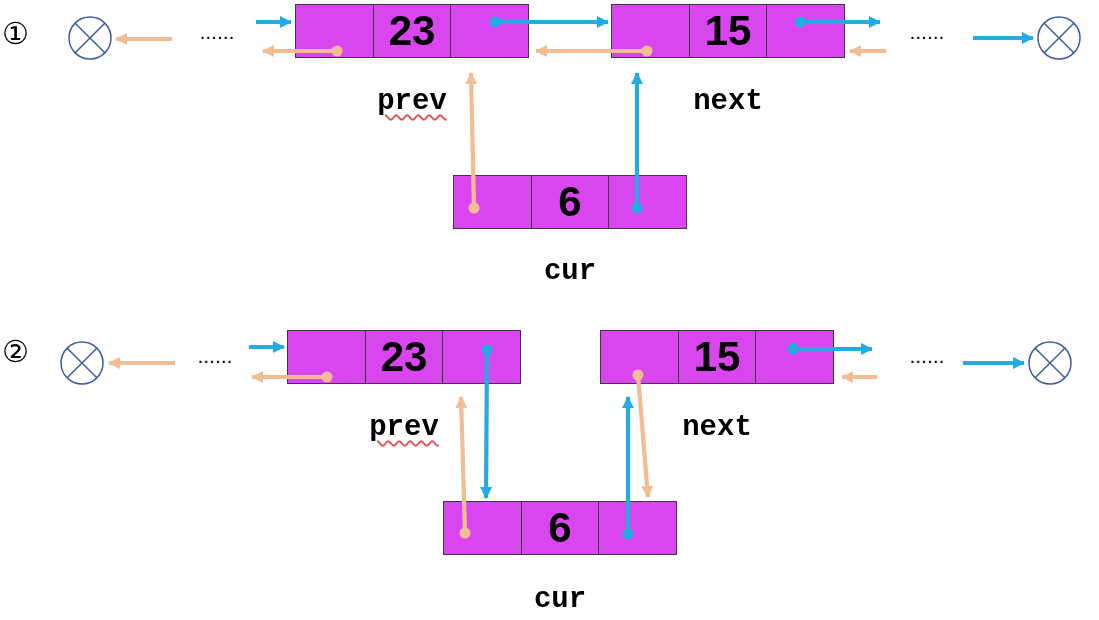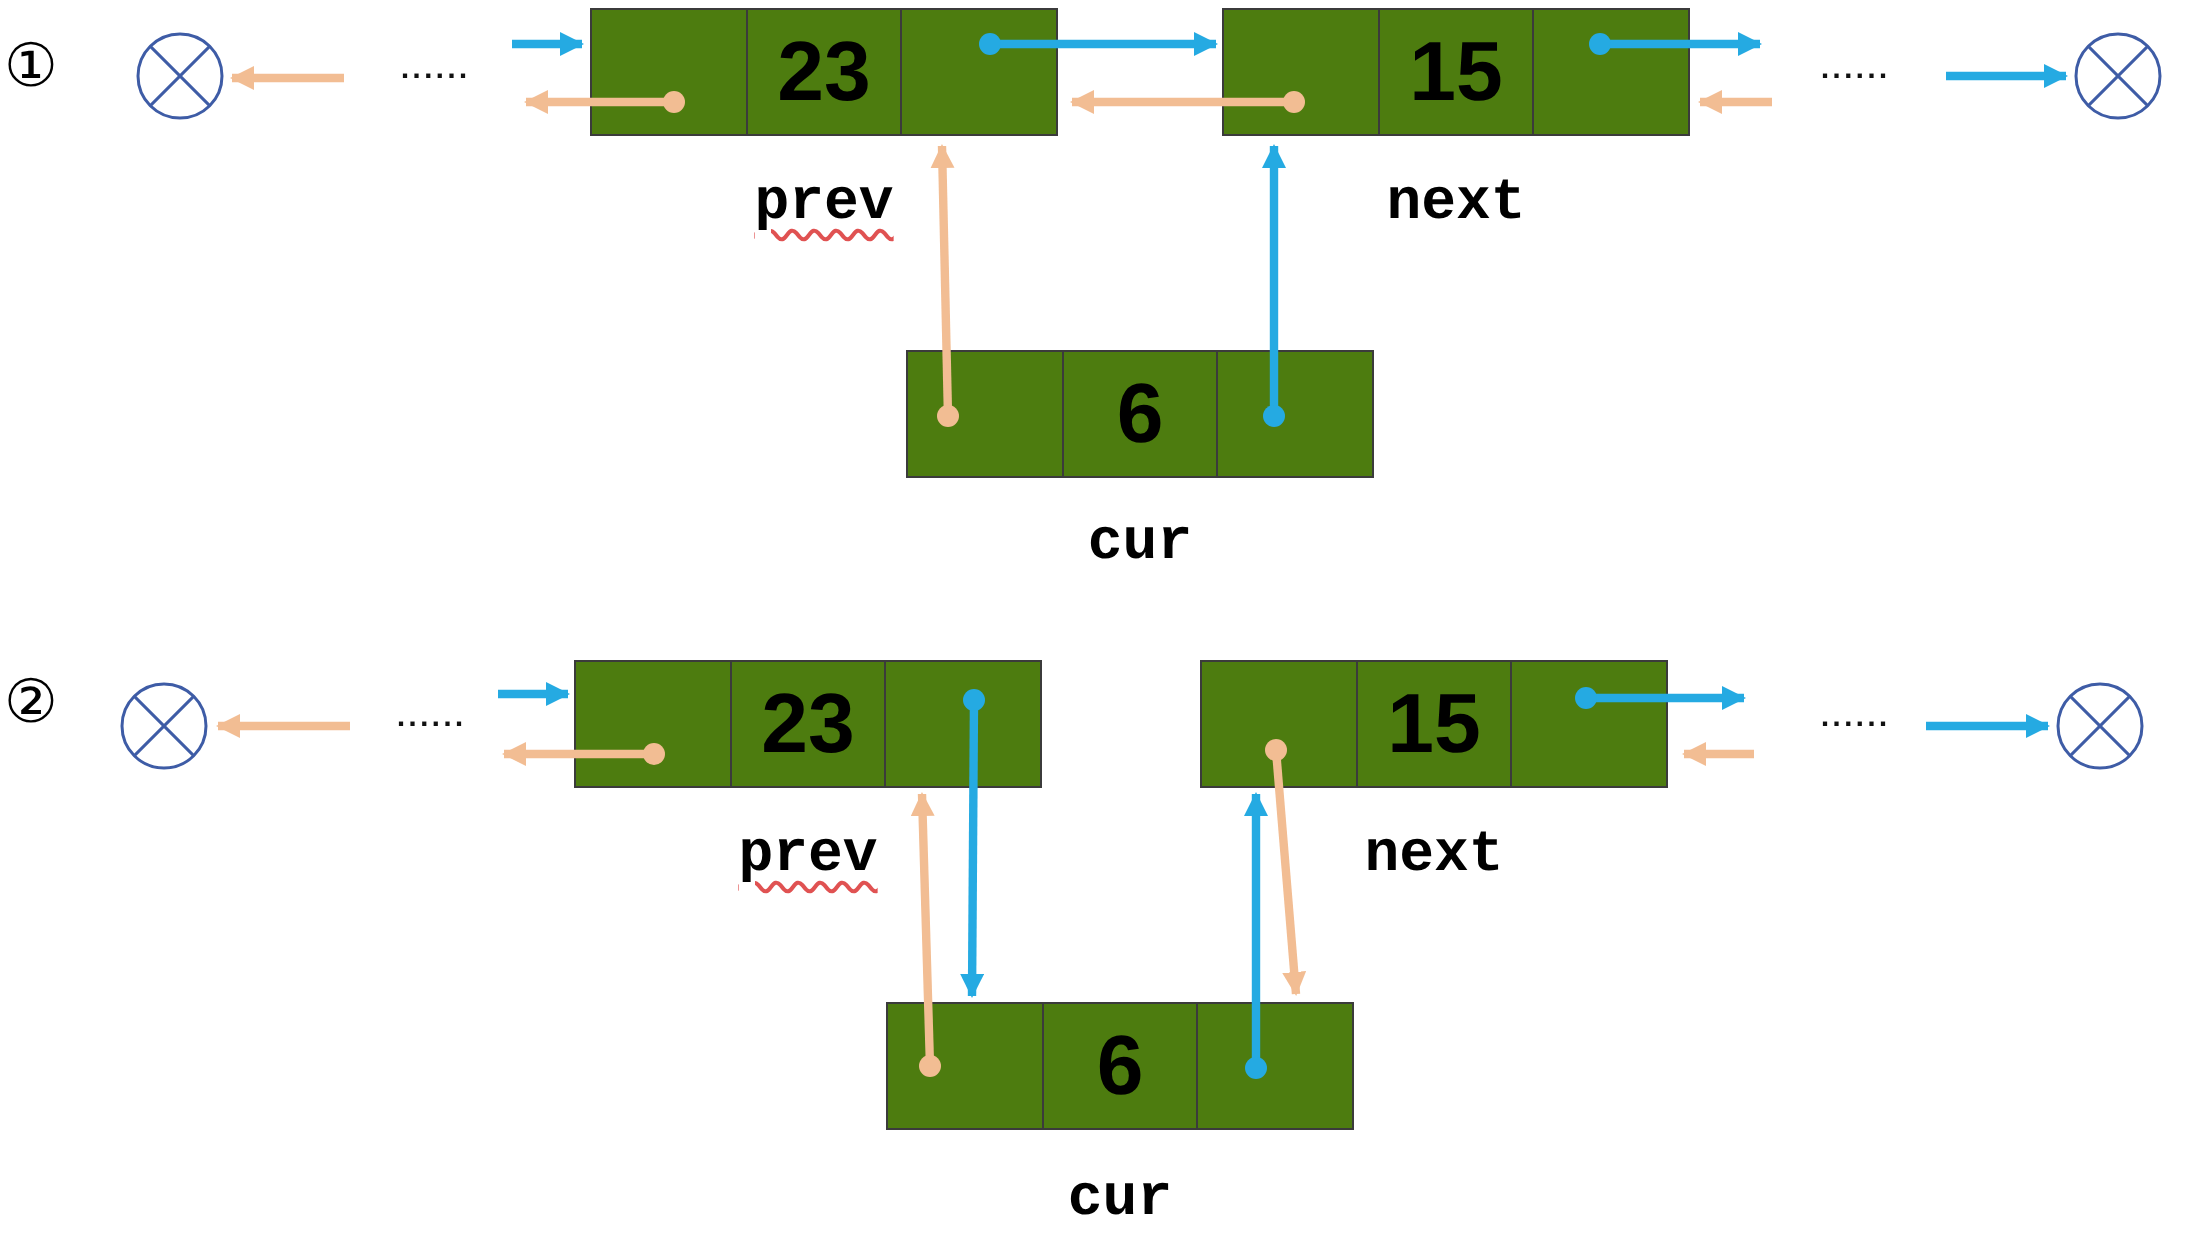--- a/index.html
+++ b/index.html
@@ -9,22 +9,22 @@
   html,body{margin:0;padding:0;background:#ffffff;}
   .canvas{position:relative;width:1099px;height:620px;background:#fff;overflow:hidden;
           font-family:"Liberation Sans",sans-serif;}
   .overlay{position:absolute;left:0;top:0;z-index:3;pointer-events:none;}
   .arr{stroke-width:4.2;fill:none;stroke-linecap:butt;}
   .arr-blue{stroke:var(--c-blue);}
   .arr-orange{stroke:var(--c-orange);}
   .mk-blue{fill:var(--c-blue);stroke:none;}
   .mk-orange{fill:var(--c-orange);stroke:none;}
   .null-icon circle,.null-icon line{stroke:var(--c-navy);stroke-width:1.5;fill:none;}
-  .node{position:absolute;z-index:2;display:flex;width:234px;height:64px;
-        background:#4d7c0f;border:1.6px solid var(--c-border);box-sizing:border-box;}
+  .node{position:absolute;z-index:2;display:flex;width:234px;height:54px;
+        background:#d946ef;border:1.6px solid var(--c-border);box-sizing:border-box;}
   .cell{flex:1 1 0;border-right:1.6px solid var(--c-border);}
   .cell:last-child{border-right:none;}
   .cell.mid{display:flex;align-items:center;justify-content:center;
             font:700 42px "Liberation Sans",sans-serif;color:var(--c-text);}
   .nlabel{position:absolute;z-index:2;width:234px;text-align:center;
           font:700 29px "Liberation Mono",monospace;color:var(--c-text);line-height:32px;}
   .misspell{text-decoration-line:underline;text-decoration-style:wavy;
             text-decoration-color:var(--c-red);text-decoration-thickness:1.5px;
             text-underline-offset:5px;}
   .dots{position:absolute;z-index:2;font:700 15px "Liberation Mono",monospace;

